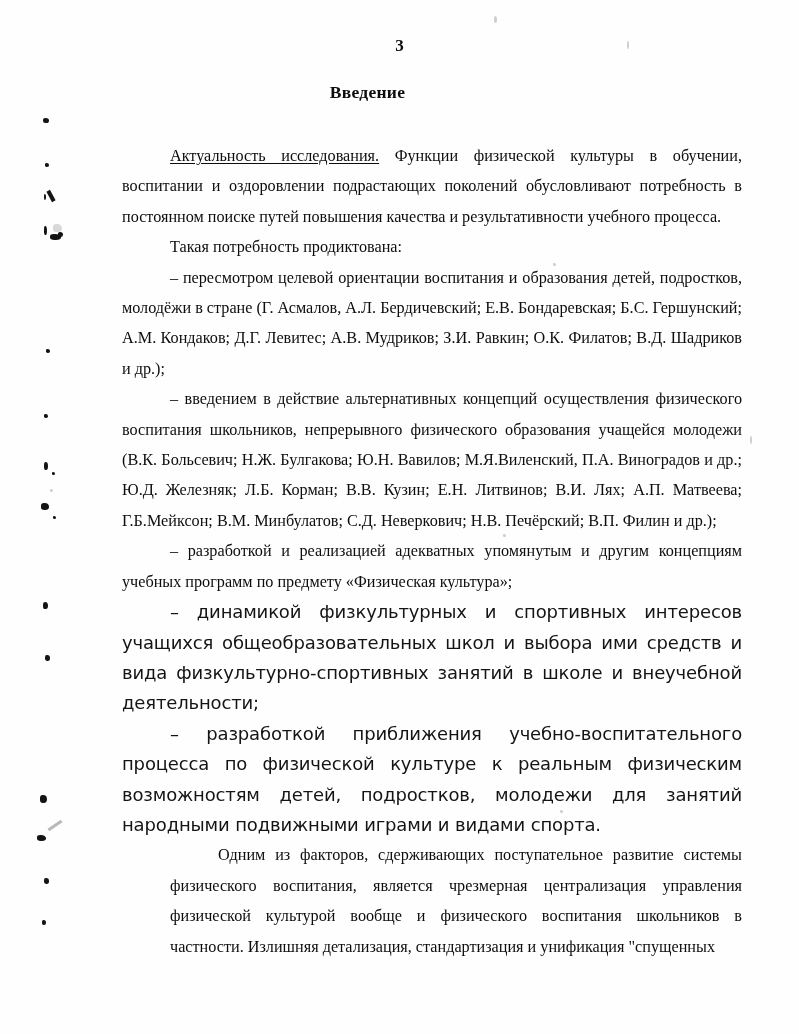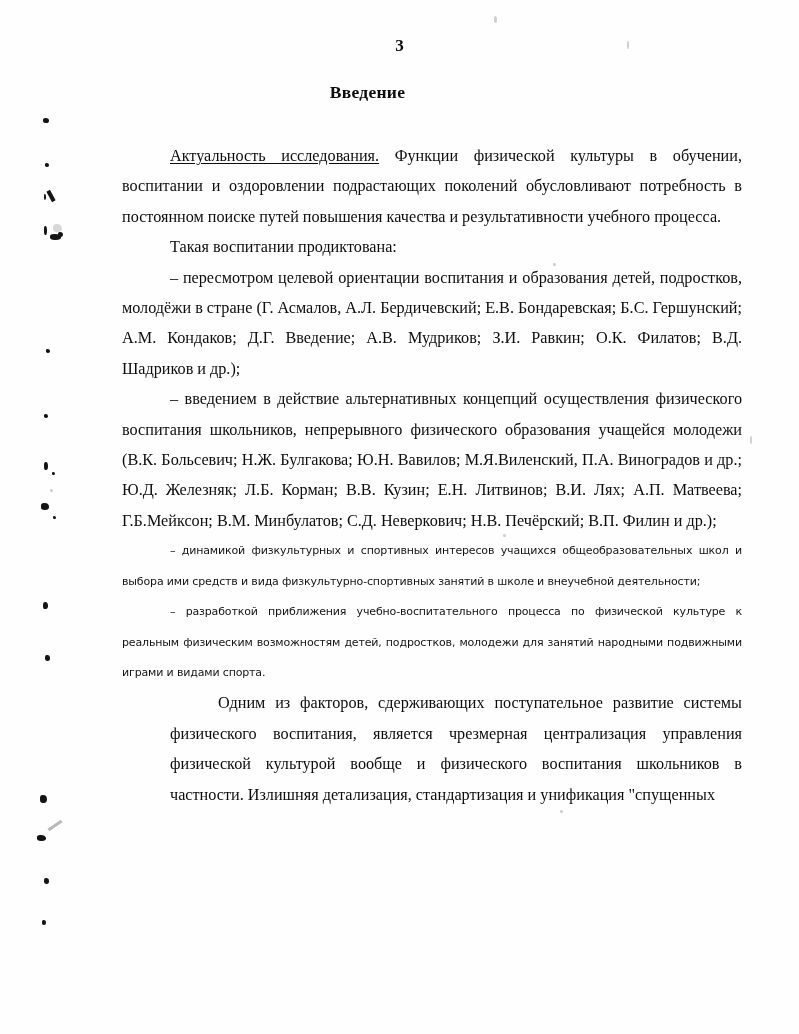--- a/index.html
+++ b/index.html
@@ -59,21 +59,21 @@
     hyphens: manual;
   }
   .para:last-child { margin-bottom: 0; margin-left: 48px; }
 
   
   .para.bullet { text-indent: 48px; }
 
   
   .para.alt-face {
     font-family: "DejaVu Sans", "Liberation Sans", sans-serif;
-    font-size: 11px;
+    font-size: 18px;
     line-height: 30.4px;
     letter-spacing: -0.15px;
     color: #141414;
   }
 
   .underline-term {
     text-decoration: underline;
     text-underline-offset: 2px;
   }
 
@@ -137,26 +137,27 @@
   <div class="artifact vfaint" style="left:560px; top:810px; width:3px; height:3px;"></div>
 
   <div class="page-number">3</div>
 
   <div class="doc-heading">Введение</div>
 
   <div class="body-column">
 
     <p class="para"><span class="underline-term">Актуальность исследования.</span><span> Функции физической культуры в обучении, воспитании и оздоровлении подрастающих поколений обусловливают потребность в постоянном поиске путей повышения качества и результативности учебного процесса.</span></p>
 
-    <p class="para">Такая воспитании продиктована:</p>
+    <p class="para">Такая потребность продиктована:</p>
 
-    <p class="para bullet">– пересмотром целевой ориентации воспитания и образования детей, подростков, молодёжи в стране (Г. Асмалов, А.Л. Бердичевский; Е.В. Бондаревская; Б.С. Гершунский; А.М. Кондаков; Д.Г. Введение; А.В. Мудриков; З.И. Равкин; О.К. Филатов; В.Д. Шадриков и др.);</p>
+    <p class="para bullet">– пересмотром целевой ориентации воспитания и образования детей, подростков, молодёжи в стране (Г. Асмалов, А.Л. Бердичевский; Е.В. Бондаревская; Б.С. Гершунский; А.М. Кондаков; Д.Г. Левитес; А.В. Мудриков; З.И. Равкин; О.К. Филатов; В.Д. Шадриков и др.);</p>
 
     <p class="para bullet">– введением в действие альтернативных концепций осуществления физического воспитания школьников, непрерывного физического образования учащейся молодежи  (В.К. Больсевич; Н.Ж. Булгакова; Ю.Н. Вавилов; М.Я.Виленский, П.А. Виноградов и др.; Ю.Д. Железняк; Л.Б. Корман; В.В. Кузин;   Е.Н. Литвинов; В.И. Лях; А.П. Матвеева; Г.Б.Мейксон; В.М. Минбулатов; С.Д. Неверкович;  Н.В. Печёрский; В.П. Филин и др.);</p>
 
+    <p class="para bullet">– разработкой и реализацией адекватных упомянутым и другим концепциям учебных программ по предмету «Физическая культура»;</p>
 
     <p class="para bullet alt-face">– динамикой физкультурных и спортивных интересов учащихся общеобразовательных школ и выбора ими средств и вида физкультурно-спортивных занятий в школе и внеучебной деятельности;</p>
 
     <p class="para bullet alt-face">– разработкой приближения учебно-воспитательного процесса по физической культуре к реальным физическим возможностям детей, подростков, молодежи для занятий народными подвижными играми и видами спорта.</p>
 
     <p class="para">Одним из факторов, сдерживающих поступательное развитие системы физического воспитания, является чрезмерная централизация управления физической культурой вообще и физического воспитания школьников в частности. Излишняя детализация, стандартизация и унификация "спущенных</p>
 
   </div>
 
 </div>

